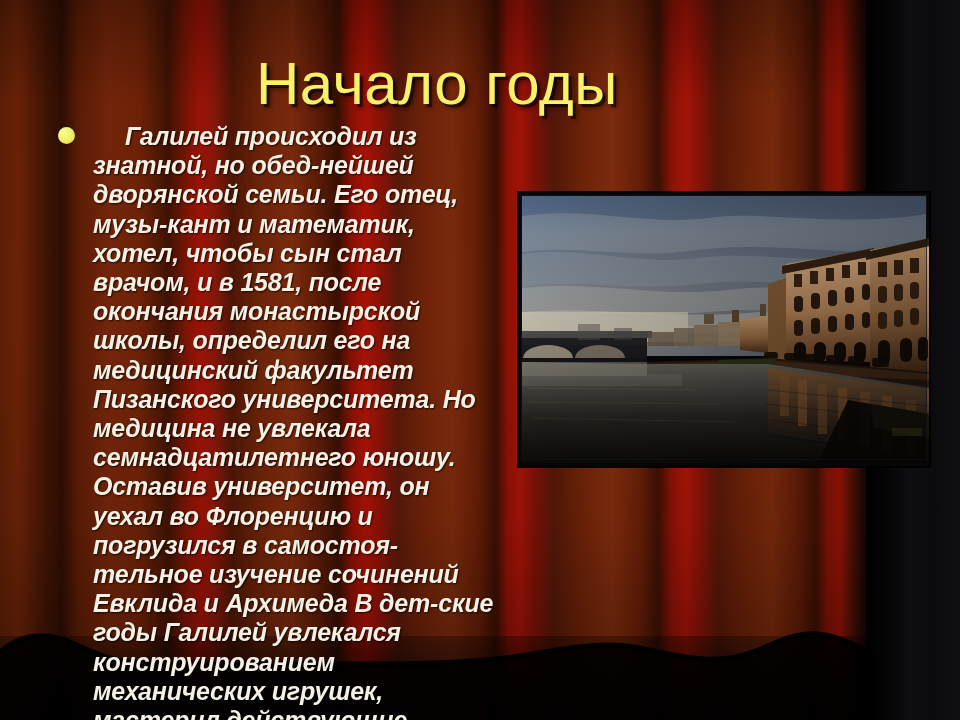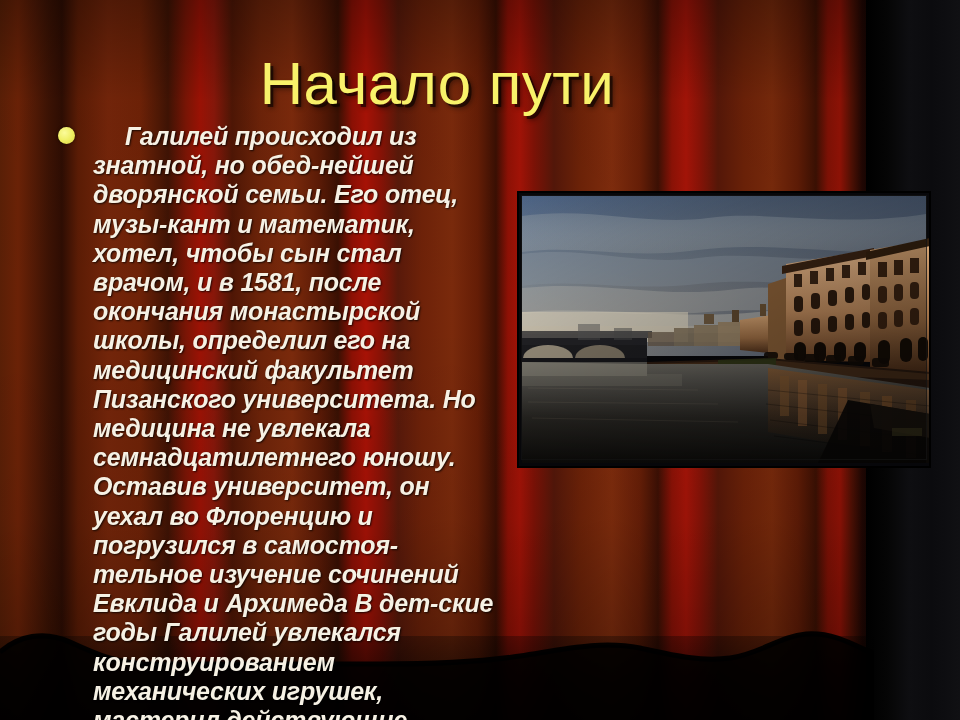--- a/index.html
+++ b/index.html
@@ -187,21 +187,21 @@
     <svg width="874" height="100" viewBox="0 0 874 100" xmlns="http://www.w3.org/2000/svg">
       <path d="M0,32 C18,16 44,10 70,22 C96,34 118,44 150,44 C210,44 300,44 380,44
                C440,44 480,42 520,36 C560,30 600,20 640,28 C672,35 700,42 730,38
                C760,34 780,16 806,14 C834,12 856,26 874,34 L874,100 L0,100 Z" fill="#000000" opacity="0.88"></path>
       <path d="M0,32 C18,16 44,10 70,22 C96,34 118,44 150,44 C210,44 300,44 380,44
                C440,44 480,42 520,36 C560,30 600,20 640,28 C672,35 700,42 730,38
                C760,34 780,16 806,14 C834,12 856,26 874,34" fill="none" stroke="#000000" stroke-width="5" opacity="0.95"></path>
     </svg>
   </div>
 
-  <div class="title">Начало пути</div>
+  <div class="title">Начало годы</div>
 
   <div class="bullet"></div>
 
   <div class="body-text">Галилей происходил из знатной, но обед-нейшей дворянской семьи. Его отец, музы-кант и математик, хотел, чтобы сын стал врачом, и в 1581, после окончания монастырской школы, определил его на медицинский факультет Пизанского университета. Но медицина не увлекала семнадцатилетнего юношу. Оставив университет, он уехал во Флоренцию и погрузился в самостоя-тельное изучение сочинений Евклида и Архимеда В дет-ские годы Галилей увлекался конструированием механических игрушек, мастерил действующие модели машин, мельниц и кораблей.</div>
 
   <div class="photo">
     <svg width="412" height="275" viewBox="0 0 412 275" xmlns="http://www.w3.org/2000/svg">
       <defs>
         <linearGradient id="skyGrad" x1="0" y1="0" x2="0.35" y2="1">
           <stop offset="0%" stop-color="#4b6284"></stop>

